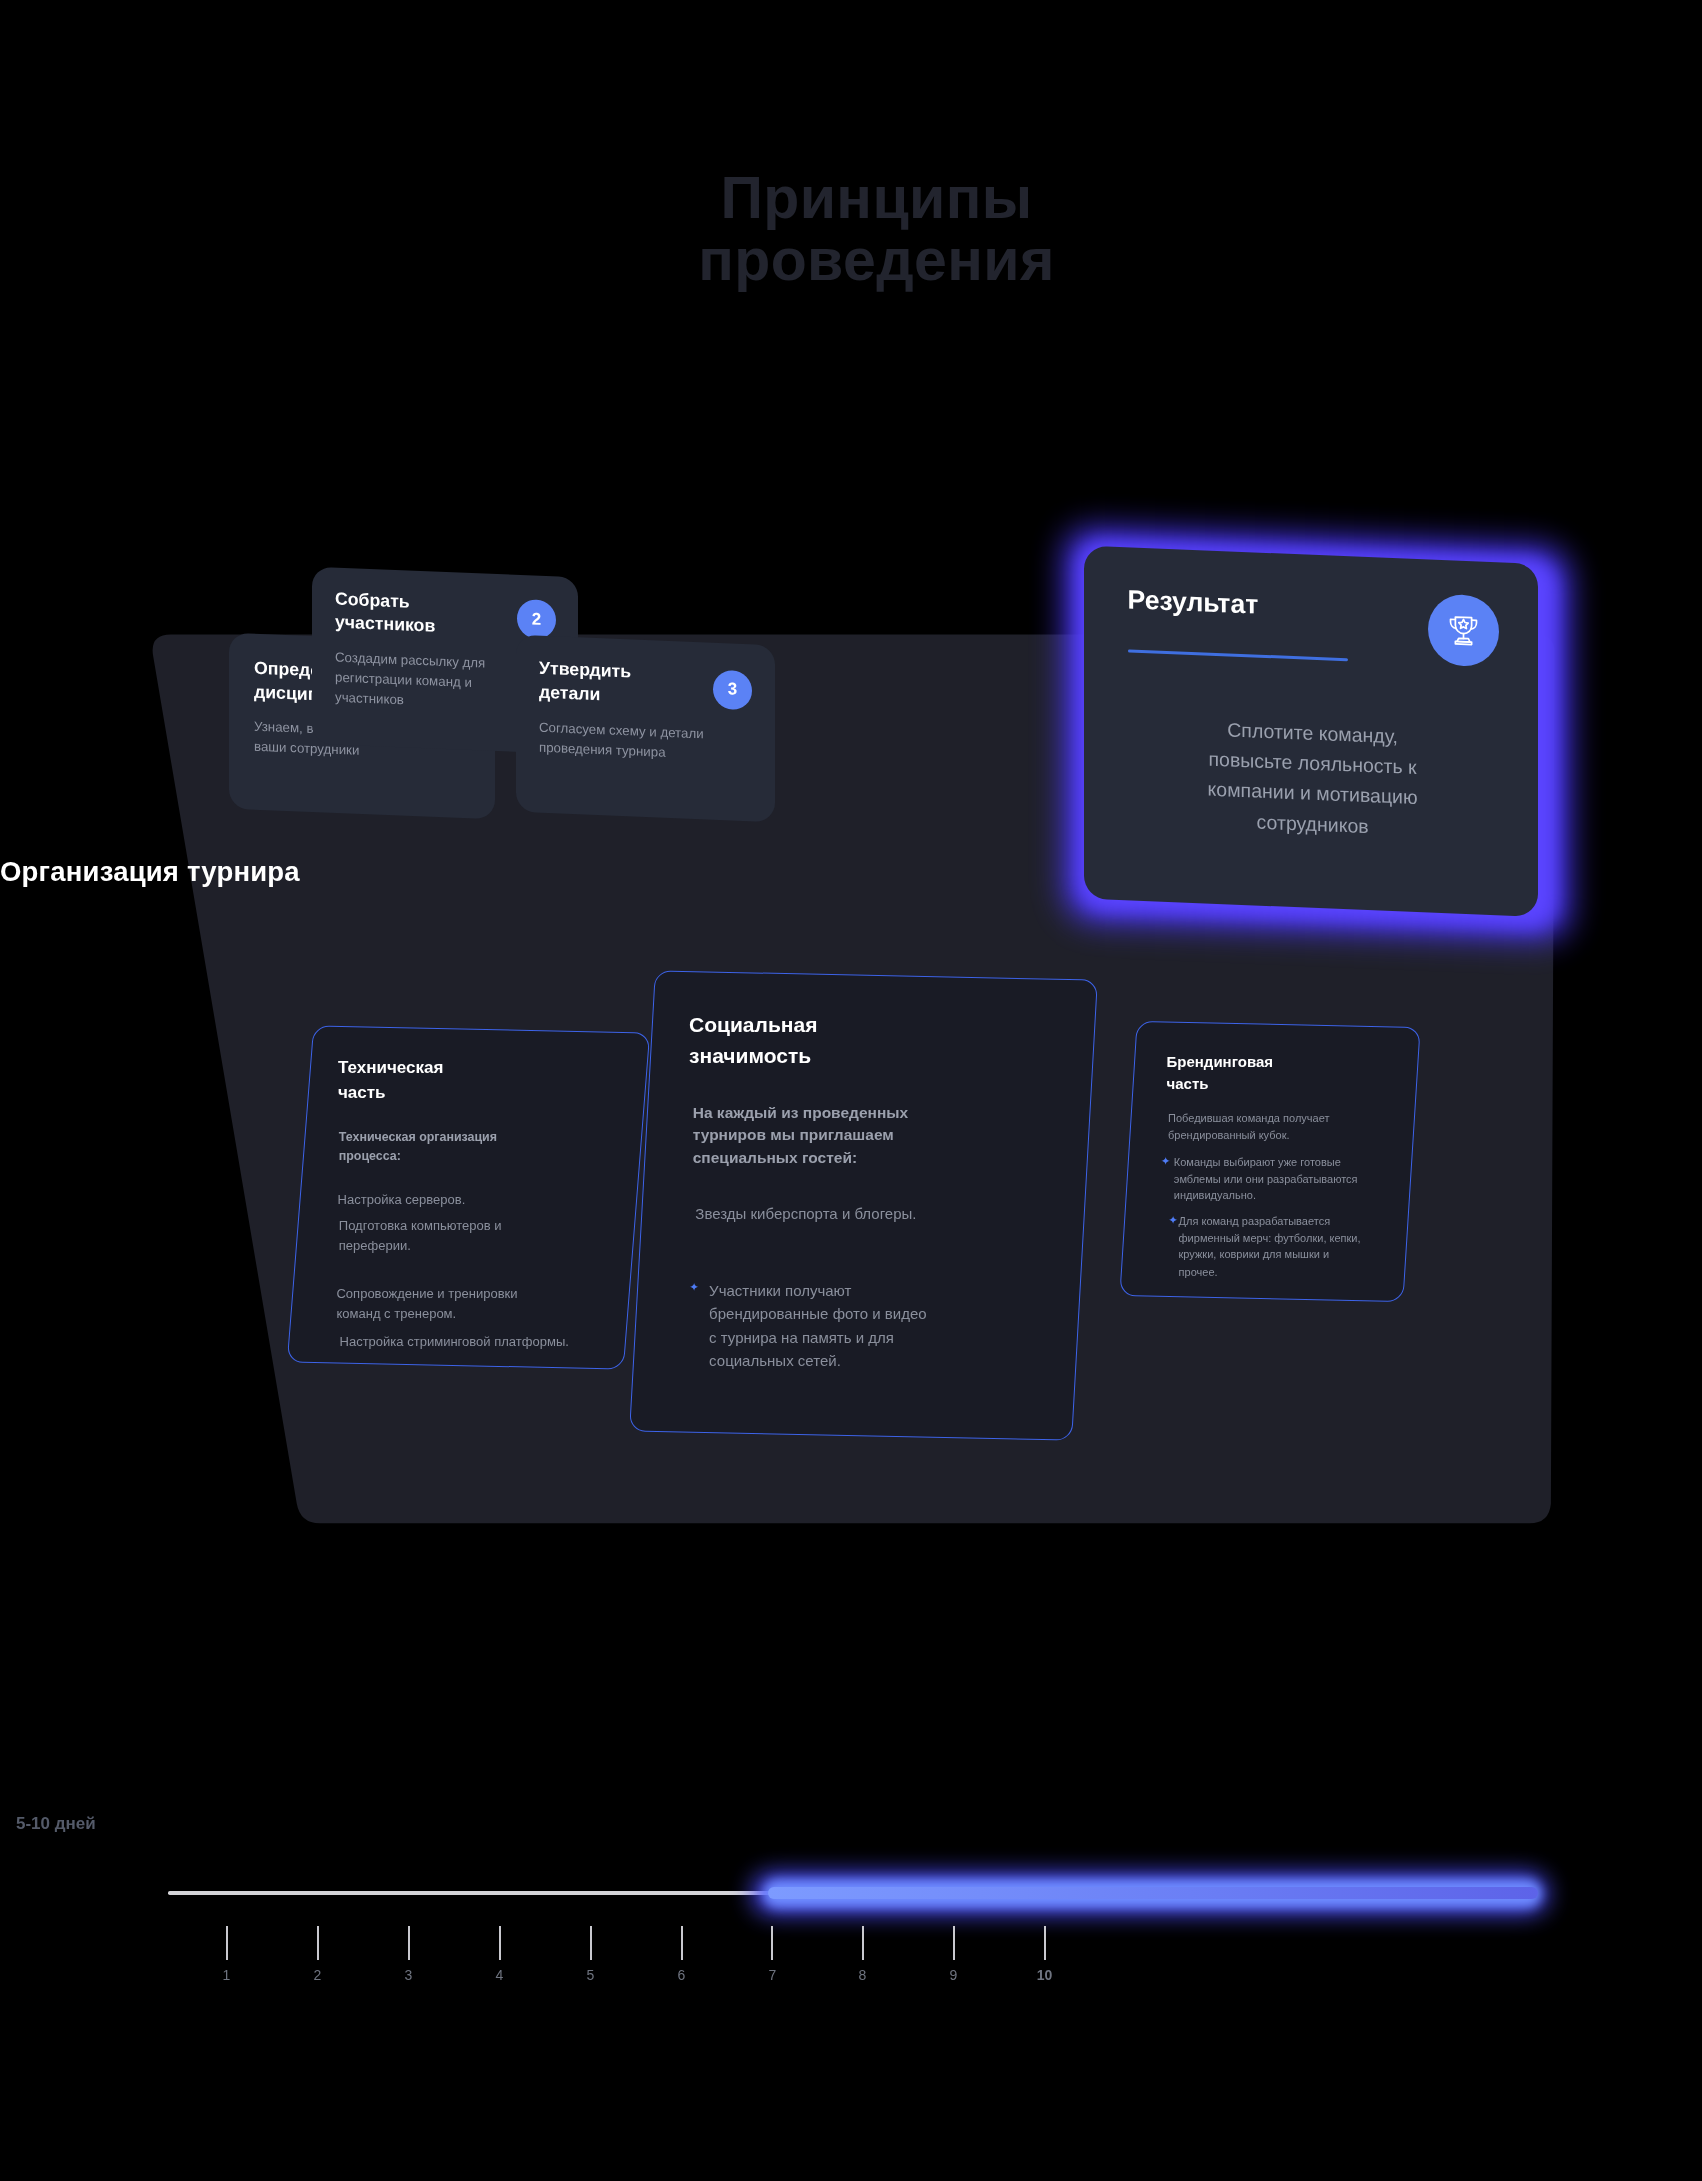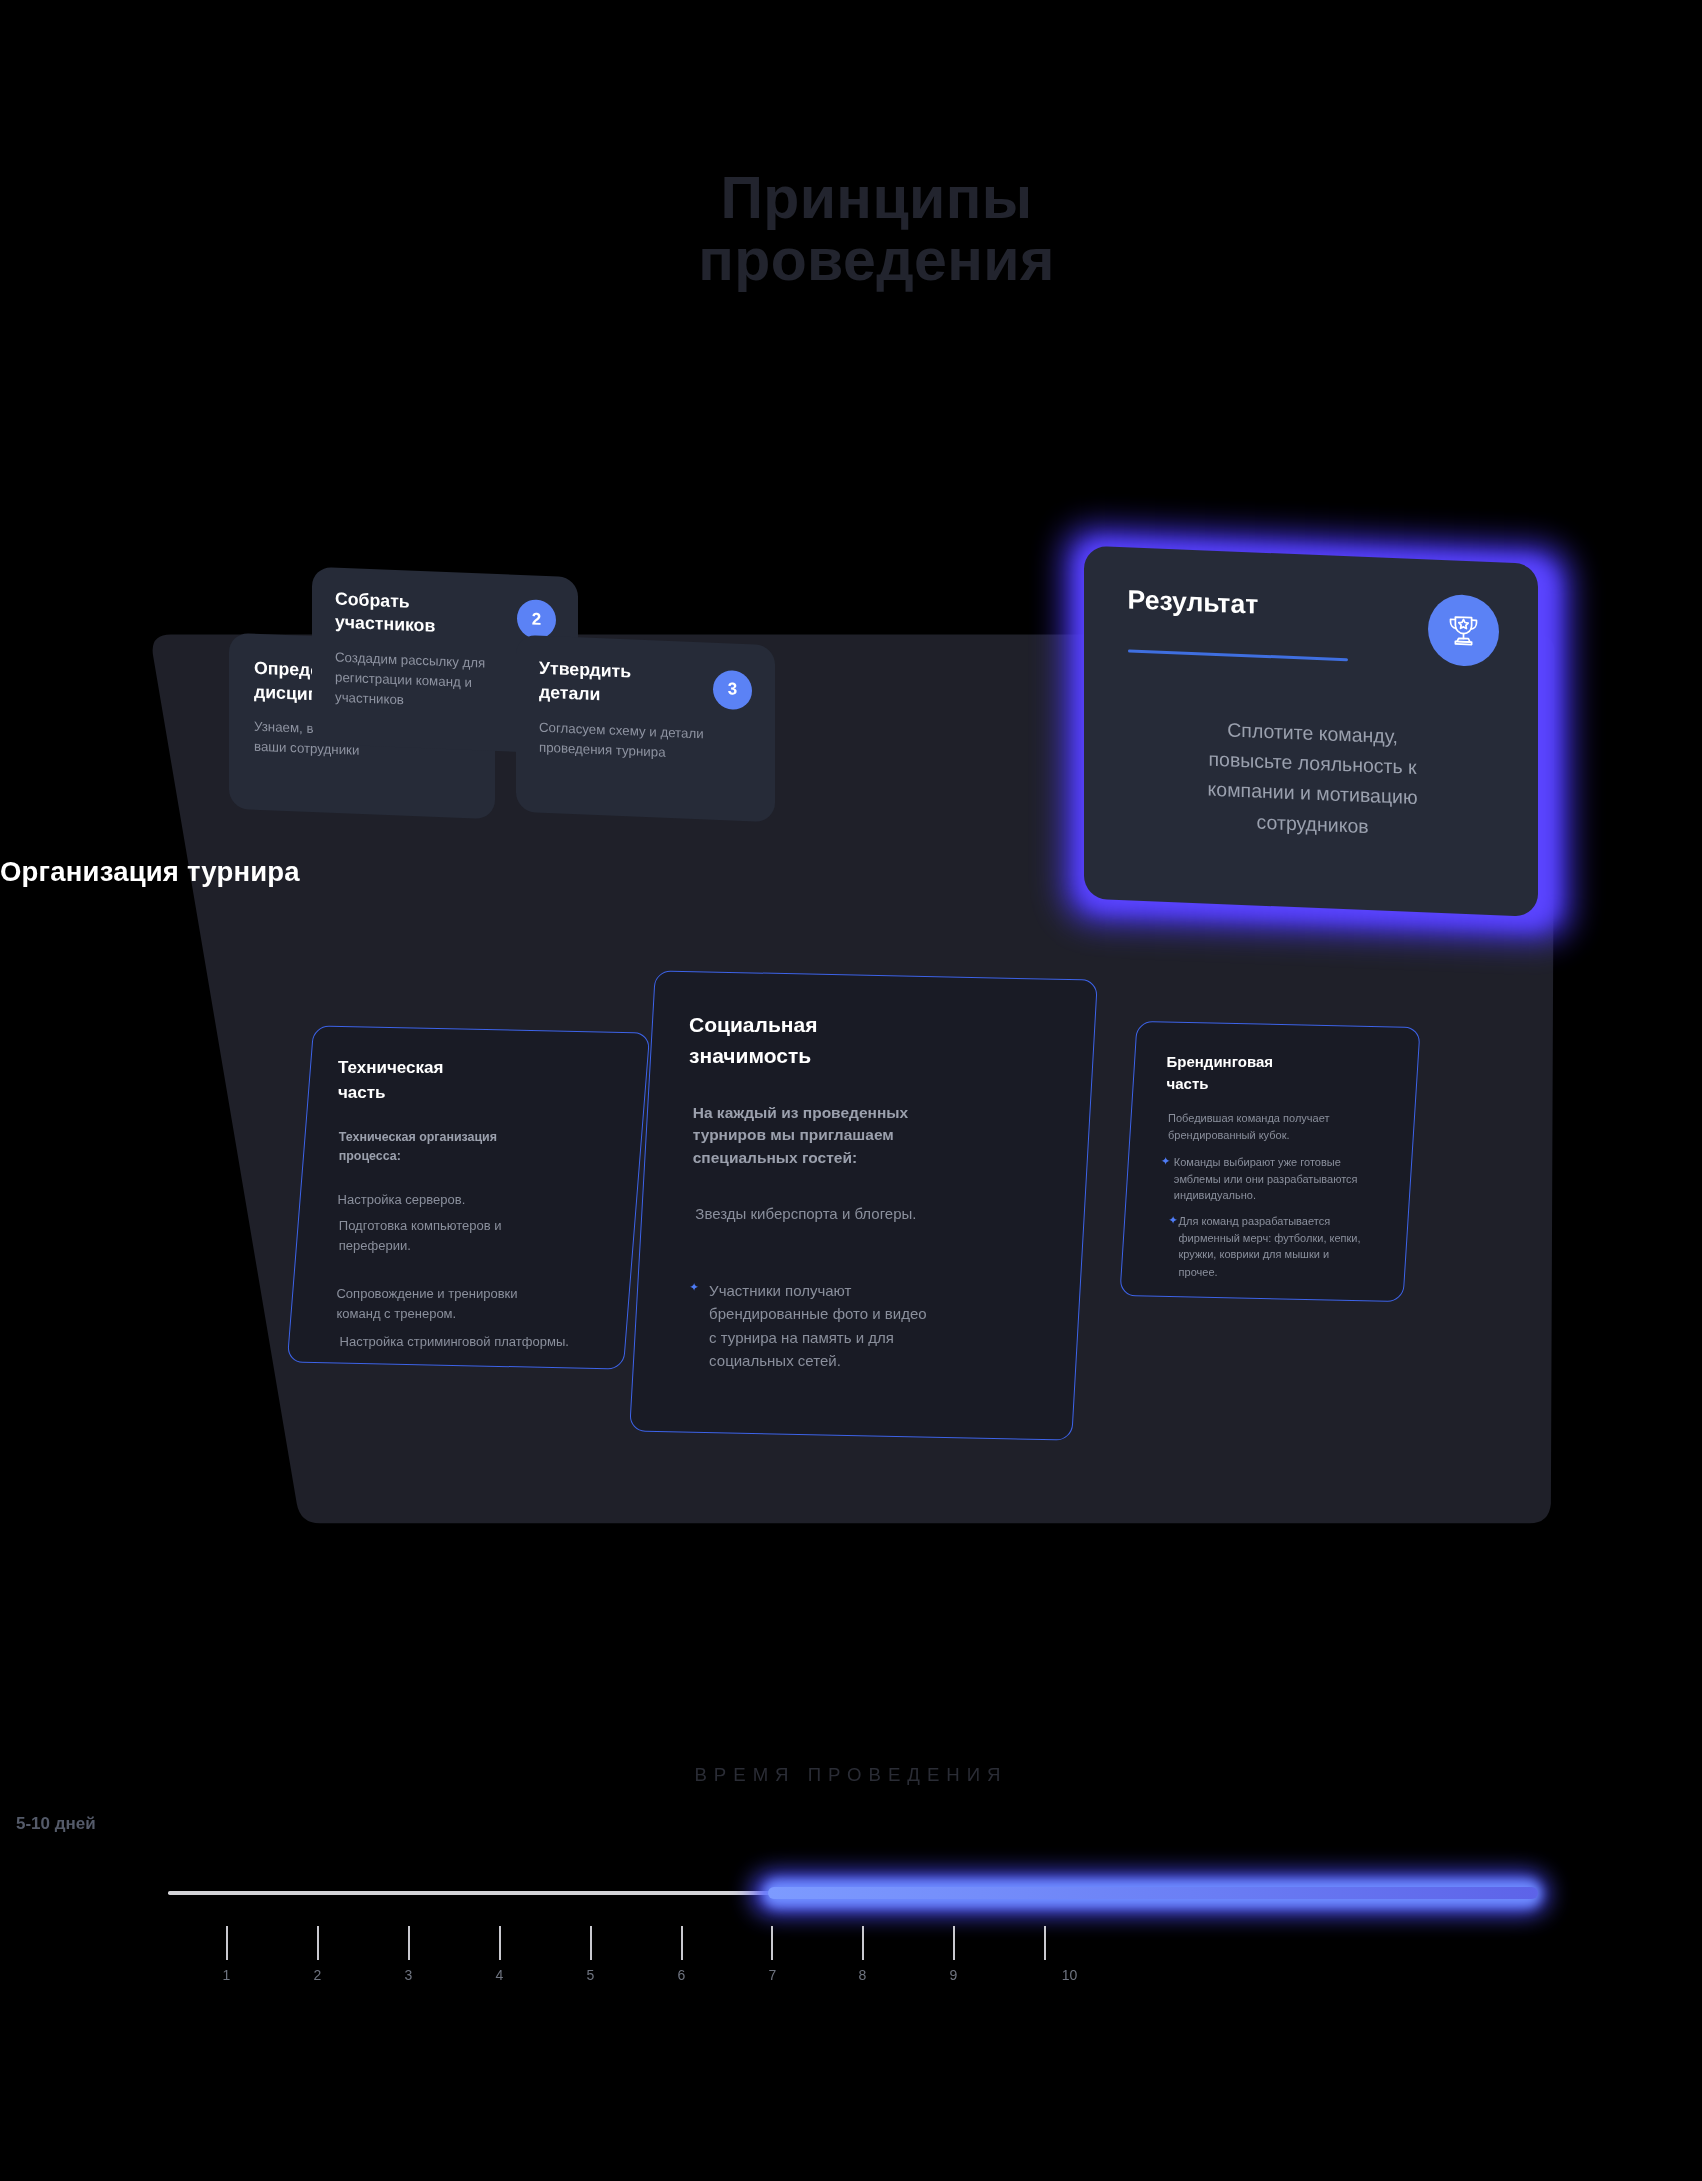--- a/index.html
+++ b/index.html
@@ -316,21 +316,20 @@
     <div class="bc-item g2">Команды выбирают уже готовые
 эмблемы или они разрабатываются
 индивидуально.</div>
     <div class="bullet bb3">✦</div>
     <div class="bc-item g3">Для команд разрабатывается
 фирменный мерч: футболки, кепки,
 кружки, коврики для мышки и
 прочее.</div>
   </div>
 
-  <div class="tl-label">ВРЕМЯ ПРОВЕДЕНИЯ</div>
   <div class="tl-days">5-10 дней</div>
   <div class="tl-line"></div>
   <div class="tl-glow-outer"></div>
   <div class="tl-glow-mid"></div>
   <div class="tl-bar"></div>
   <div id="ticks">
       <div class="tick" style="left: 226px;"></div>
       <div class="tick-label" style="left: 209px;">1</div>
       <div class="tick" style="left: 317px;"></div>
       <div class="tick-label" style="left: 300px;">2</div>
@@ -342,17 +341,17 @@
       <div class="tick-label" style="left: 573px;">5</div>
       <div class="tick" style="left: 681px;"></div>
       <div class="tick-label" style="left: 664px;">6</div>
       <div class="tick" style="left: 771px;"></div>
       <div class="tick-label" style="left: 755px;">7</div>
       <div class="tick" style="left: 862px;"></div>
       <div class="tick-label" style="left: 845px;">8</div>
       <div class="tick" style="left: 953px;"></div>
       <div class="tick-label" style="left: 936px;">9</div>
       <div class="tick" style="left: 1044px;"></div>
-      <div class="tick-label" style="left: 1052px;">10</div>
+      <div class="tick-label" style="left: 1027px; font-weight: bold;">10</div>
     </div>
 
 </div>
 
 
 </body></html>

